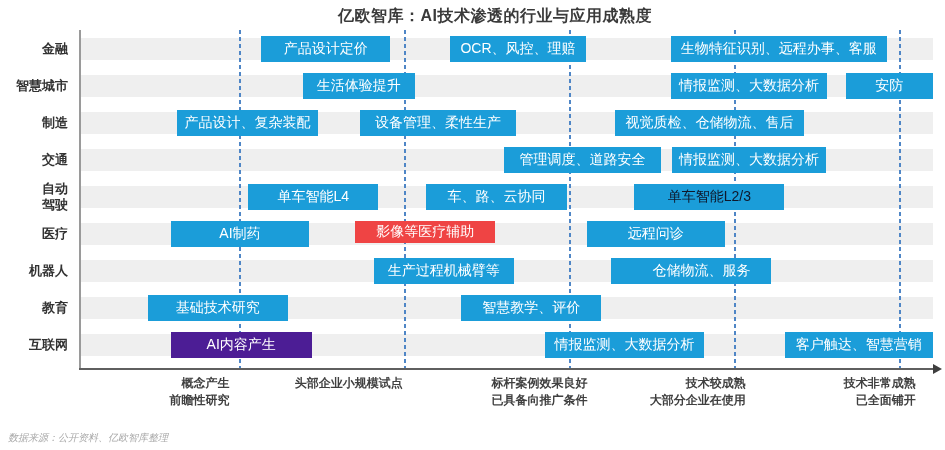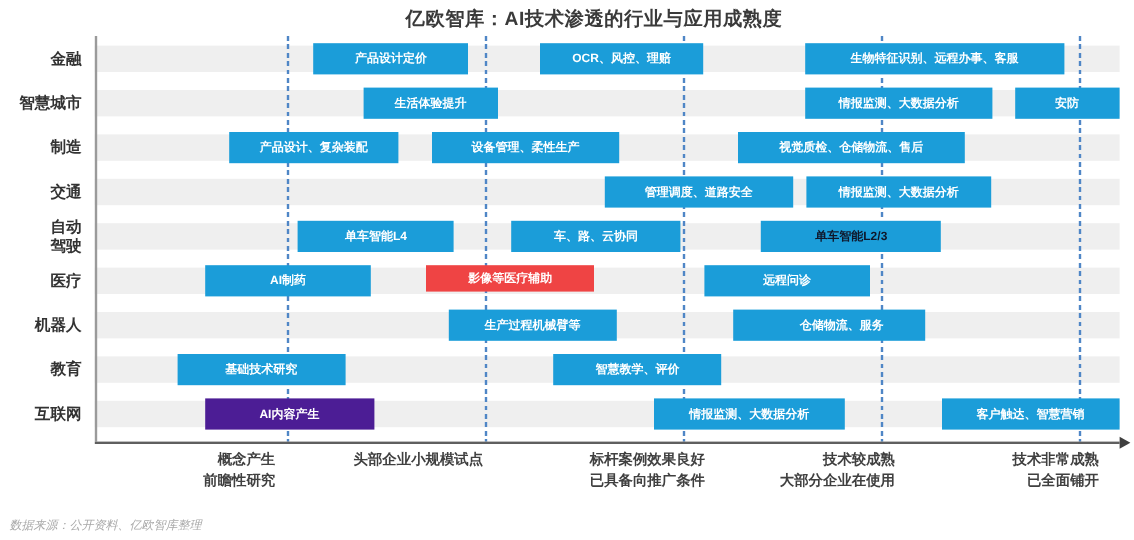--- a/index.html
+++ b/index.html
@@ -10,21 +10,21 @@
   }
   .title{
     position:absolute;left:0;top:6px;width:990px;
     text-align:center;font-size:16px;font-weight:bold;color:#3a3a3a;
     letter-spacing:.5px;
   }
   .chart{position:absolute;left:0;top:0;width:945px;height:450px;}
   .stripe{position:absolute;background:#efefef;}
   .bar{
     position:absolute;display:flex;align-items:center;justify-content:center;
-    color:#fff;font-size:10px;font-weight:bold;white-space:nowrap;
+    color:#fff;font-size:14px;font-weight:normal;white-space:nowrap;
     background:#1b9dd9;
   }
   .rowlabel{
     position:absolute;width:62px;text-align:right;
     font-size:13px;font-weight:bold;color:#333;line-height:16px;
     white-space:pre-line;
   }
   .gridline{
     position:absolute;width:2px;
     background-image:repeating-linear-gradient(to bottom,#4f86c6 0 4px,transparent 4px 7px);
@@ -74,21 +74,21 @@
       <div class="gridline" style="left: 404px; top: 30px; height: 338px;"></div>
       <div class="gridline" style="left: 569px; top: 30px; height: 338px;"></div>
       <div class="gridline" style="left: 734px; top: 30px; height: 338px;"></div>
       <div class="gridline" style="left: 899px; top: 30px; height: 338px;"></div>
       <div class="bar" style="left: 261.45px; top: 36px; width: 128.7px; height: 26px; background: rgb(27, 157, 217); color: rgb(255, 255, 255);">产品设计定价</div>
       <div class="bar" style="left: 449.55px; top: 36px; width: 136.95px; height: 26px; background: rgb(27, 157, 217); color: rgb(255, 255, 255);">OCR、风控、理赔</div>
       <div class="bar" style="left: 670.65px; top: 36px; width: 216.15px; height: 26px; background: rgb(27, 157, 217); color: rgb(255, 255, 255);">生物特征识别、远程办事、客服</div>
       <div class="bar" style="left: 302.7px; top: 73px; width: 112.2px; height: 26px; background: rgb(27, 157, 217); color: rgb(255, 255, 255);">生活体验提升</div>
       <div class="bar" style="left: 670.65px; top: 73px; width: 156.75px; height: 26px; background: rgb(27, 157, 217); color: rgb(255, 255, 255);">情报监测、大数据分析</div>
       <div class="bar" style="left: 845.55px; top: 73px; width: 87.45px; height: 26px; background: rgb(27, 157, 217); color: rgb(255, 255, 255);">安防</div>
-      <div class="bar" style="left: 177.3px; top: 110px; width: 140.25px; height: 26px; background: rgb(27, 157, 217); color: rgb(255, 255, 255); margin-left: 14px;">产品设计、复杂装配</div>
+      <div class="bar" style="left: 177.3px; top: 110px; width: 140.25px; height: 26px; background: rgb(27, 157, 217); color: rgb(255, 255, 255);">产品设计、复杂装配</div>
       <div class="bar" style="left: 360.45px; top: 110px; width: 155.1px; height: 26px; background: rgb(27, 157, 217); color: rgb(255, 255, 255);">设备管理、柔性生产</div>
       <div class="bar" style="left: 614.55px; top: 110px; width: 189.75px; height: 26px; background: rgb(27, 157, 217); color: rgb(255, 255, 255);">视觉质检、仓储物流、售后</div>
       <div class="bar" style="left: 504px; top: 147px; width: 156.75px; height: 26px; background: rgb(27, 157, 217); color: rgb(255, 255, 255);">管理调度、道路安全</div>
       <div class="bar" style="left: 672.3px; top: 147px; width: 153.45px; height: 26px; background: rgb(27, 157, 217); color: rgb(255, 255, 255);">情报监测、大数据分析</div>
       <div class="bar" style="left: 248.25px; top: 184px; width: 130px; height: 26px; background: rgb(27, 157, 217); color: rgb(255, 255, 255);">单车智能L4</div>
       <div class="bar" style="left: 426.45px; top: 184px; width: 140.25px; height: 26px; background: rgb(27, 157, 217); color: rgb(255, 255, 255);">车、路、云协同</div>
       <div class="bar" style="left: 634.35px; top: 184px; width: 150.15px; height: 26px; background: rgb(27, 157, 217); color: #0f172a;">单车智能L2/3</div>
       <div class="bar" style="left: 170.7px; top: 221px; width: 138.6px; height: 26px; background: rgb(27, 157, 217); color: rgb(255, 255, 255);">AI制药</div>
       <div class="bar" style="left: 355px; top: 221px; width: 140.25px; height: 22px; background: #ef4444; color: rgb(255, 255, 255);">影像等医疗辅助</div>
       <div class="bar" style="left: 586.5px; top: 221px; width: 138.6px; height: 26px; background: rgb(27, 157, 217); color: rgb(255, 255, 255);">远程问诊</div>

